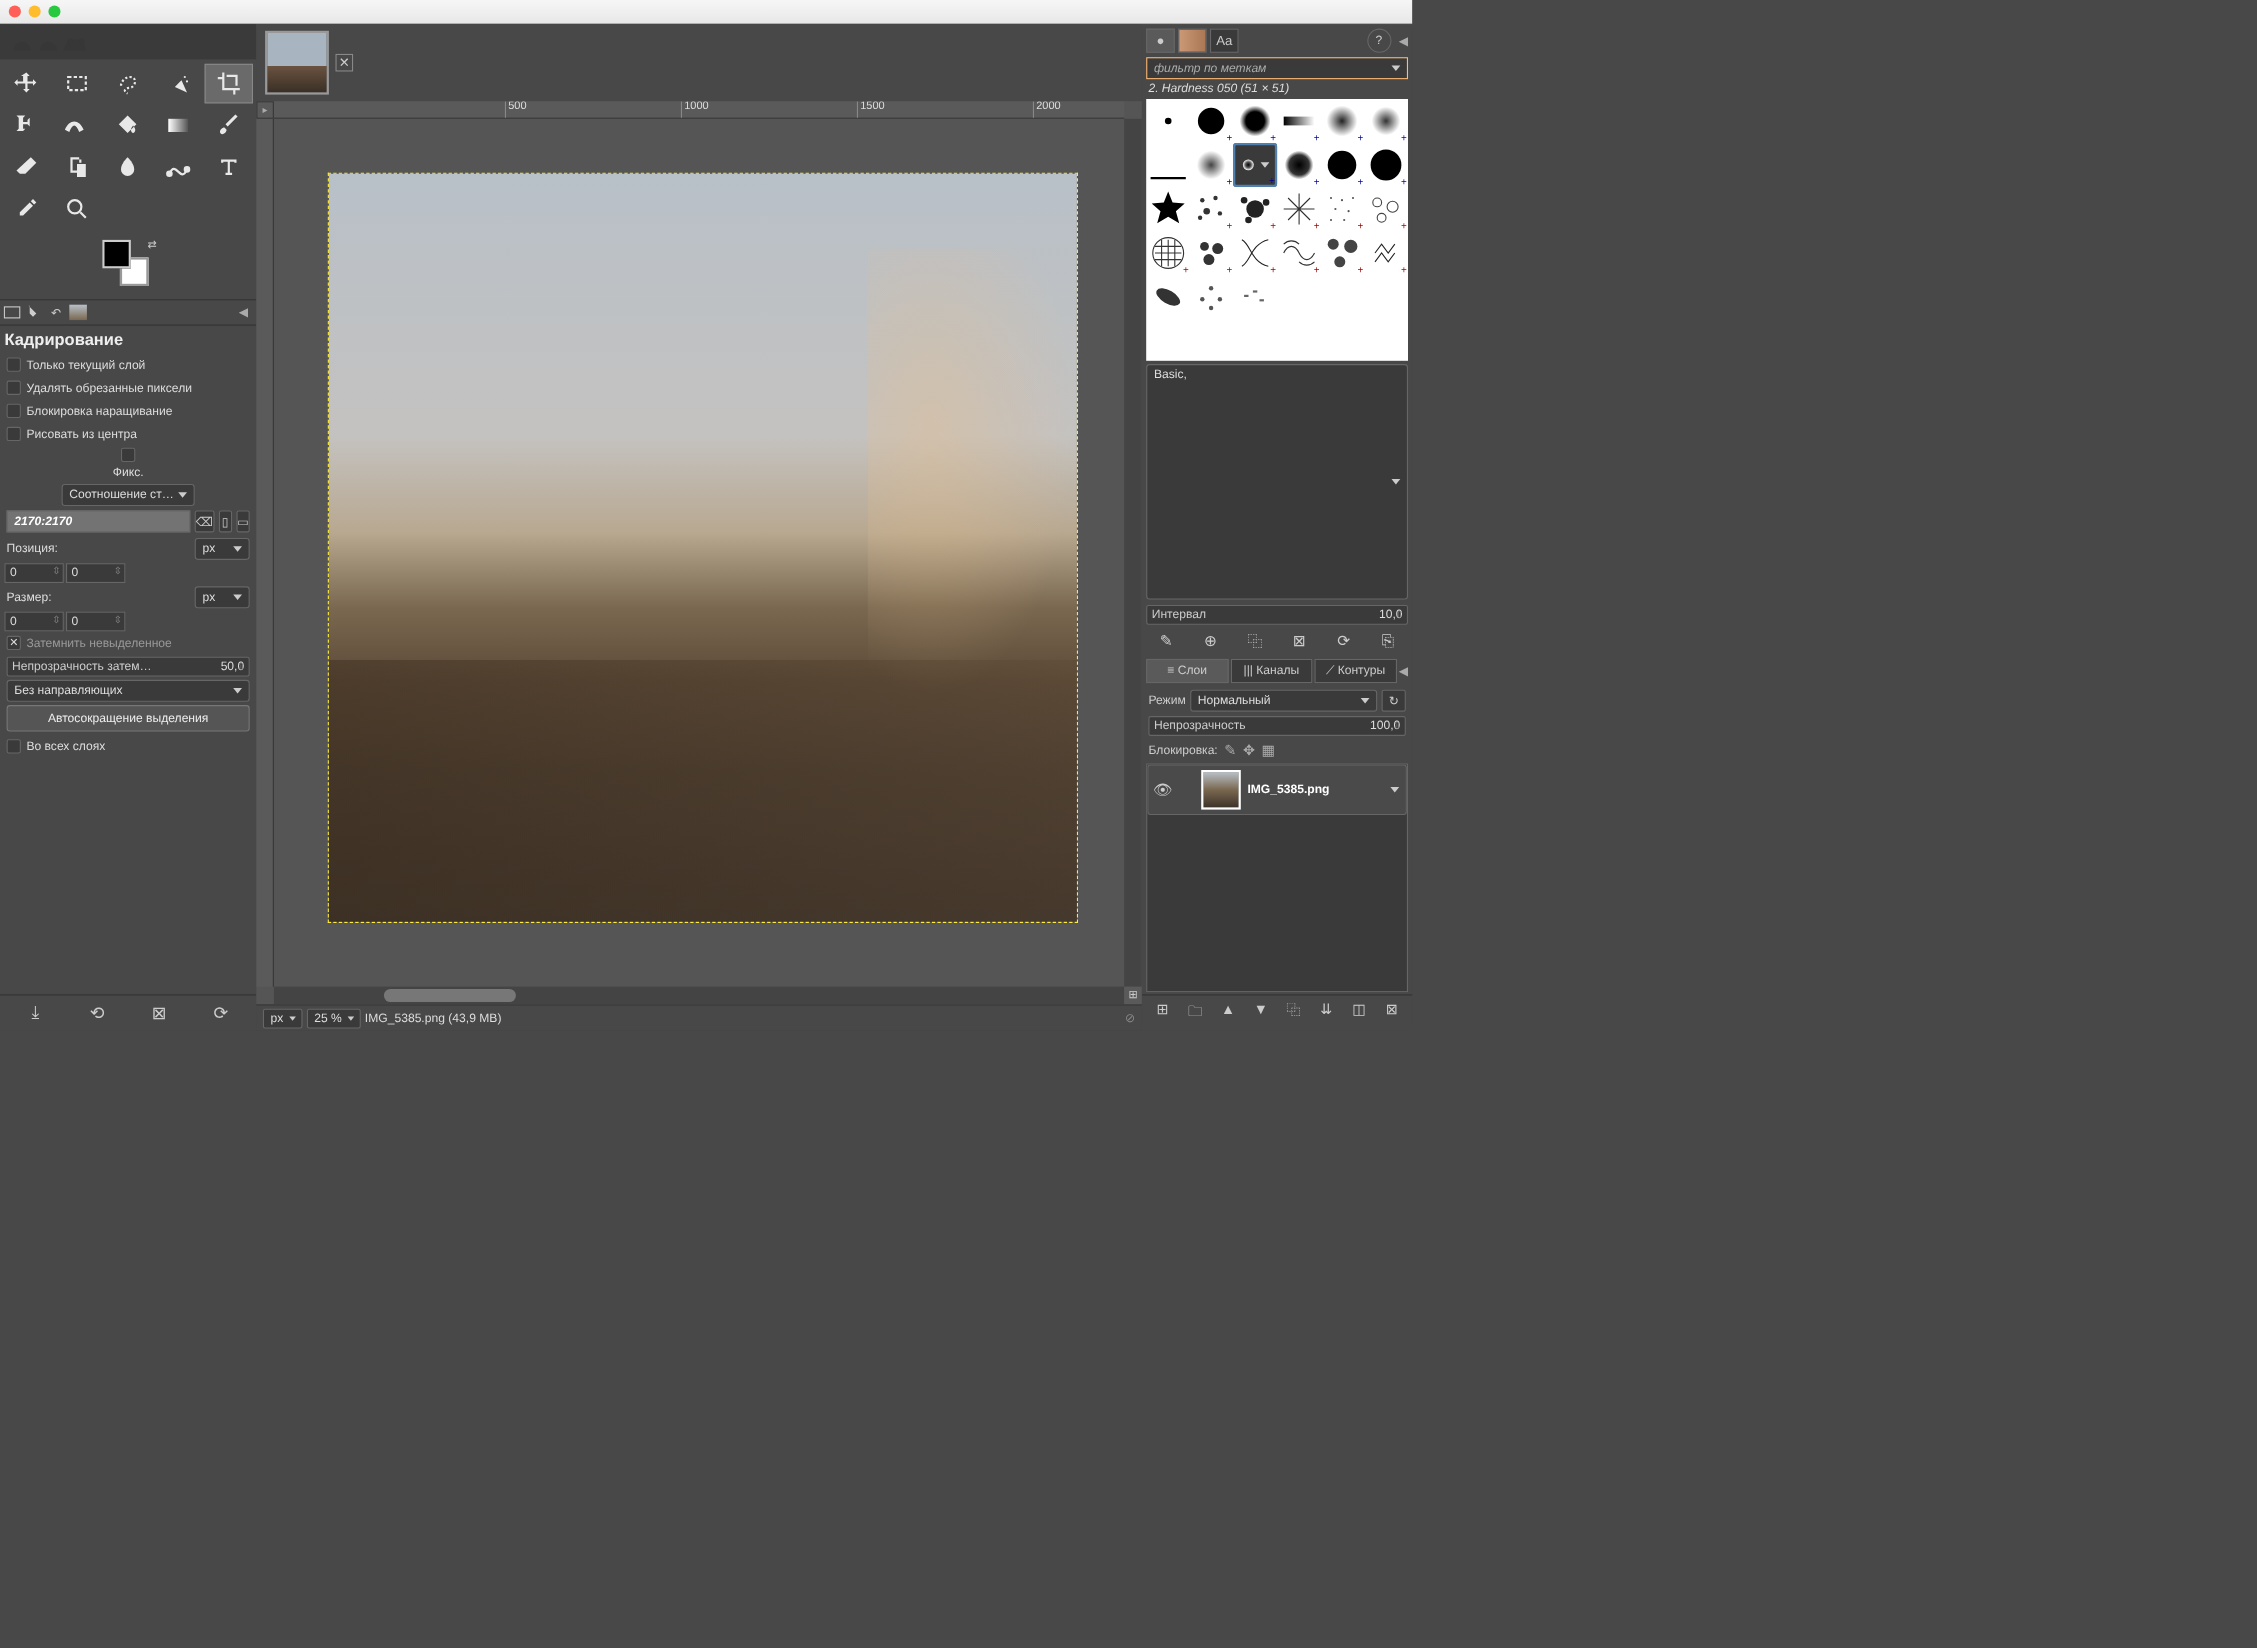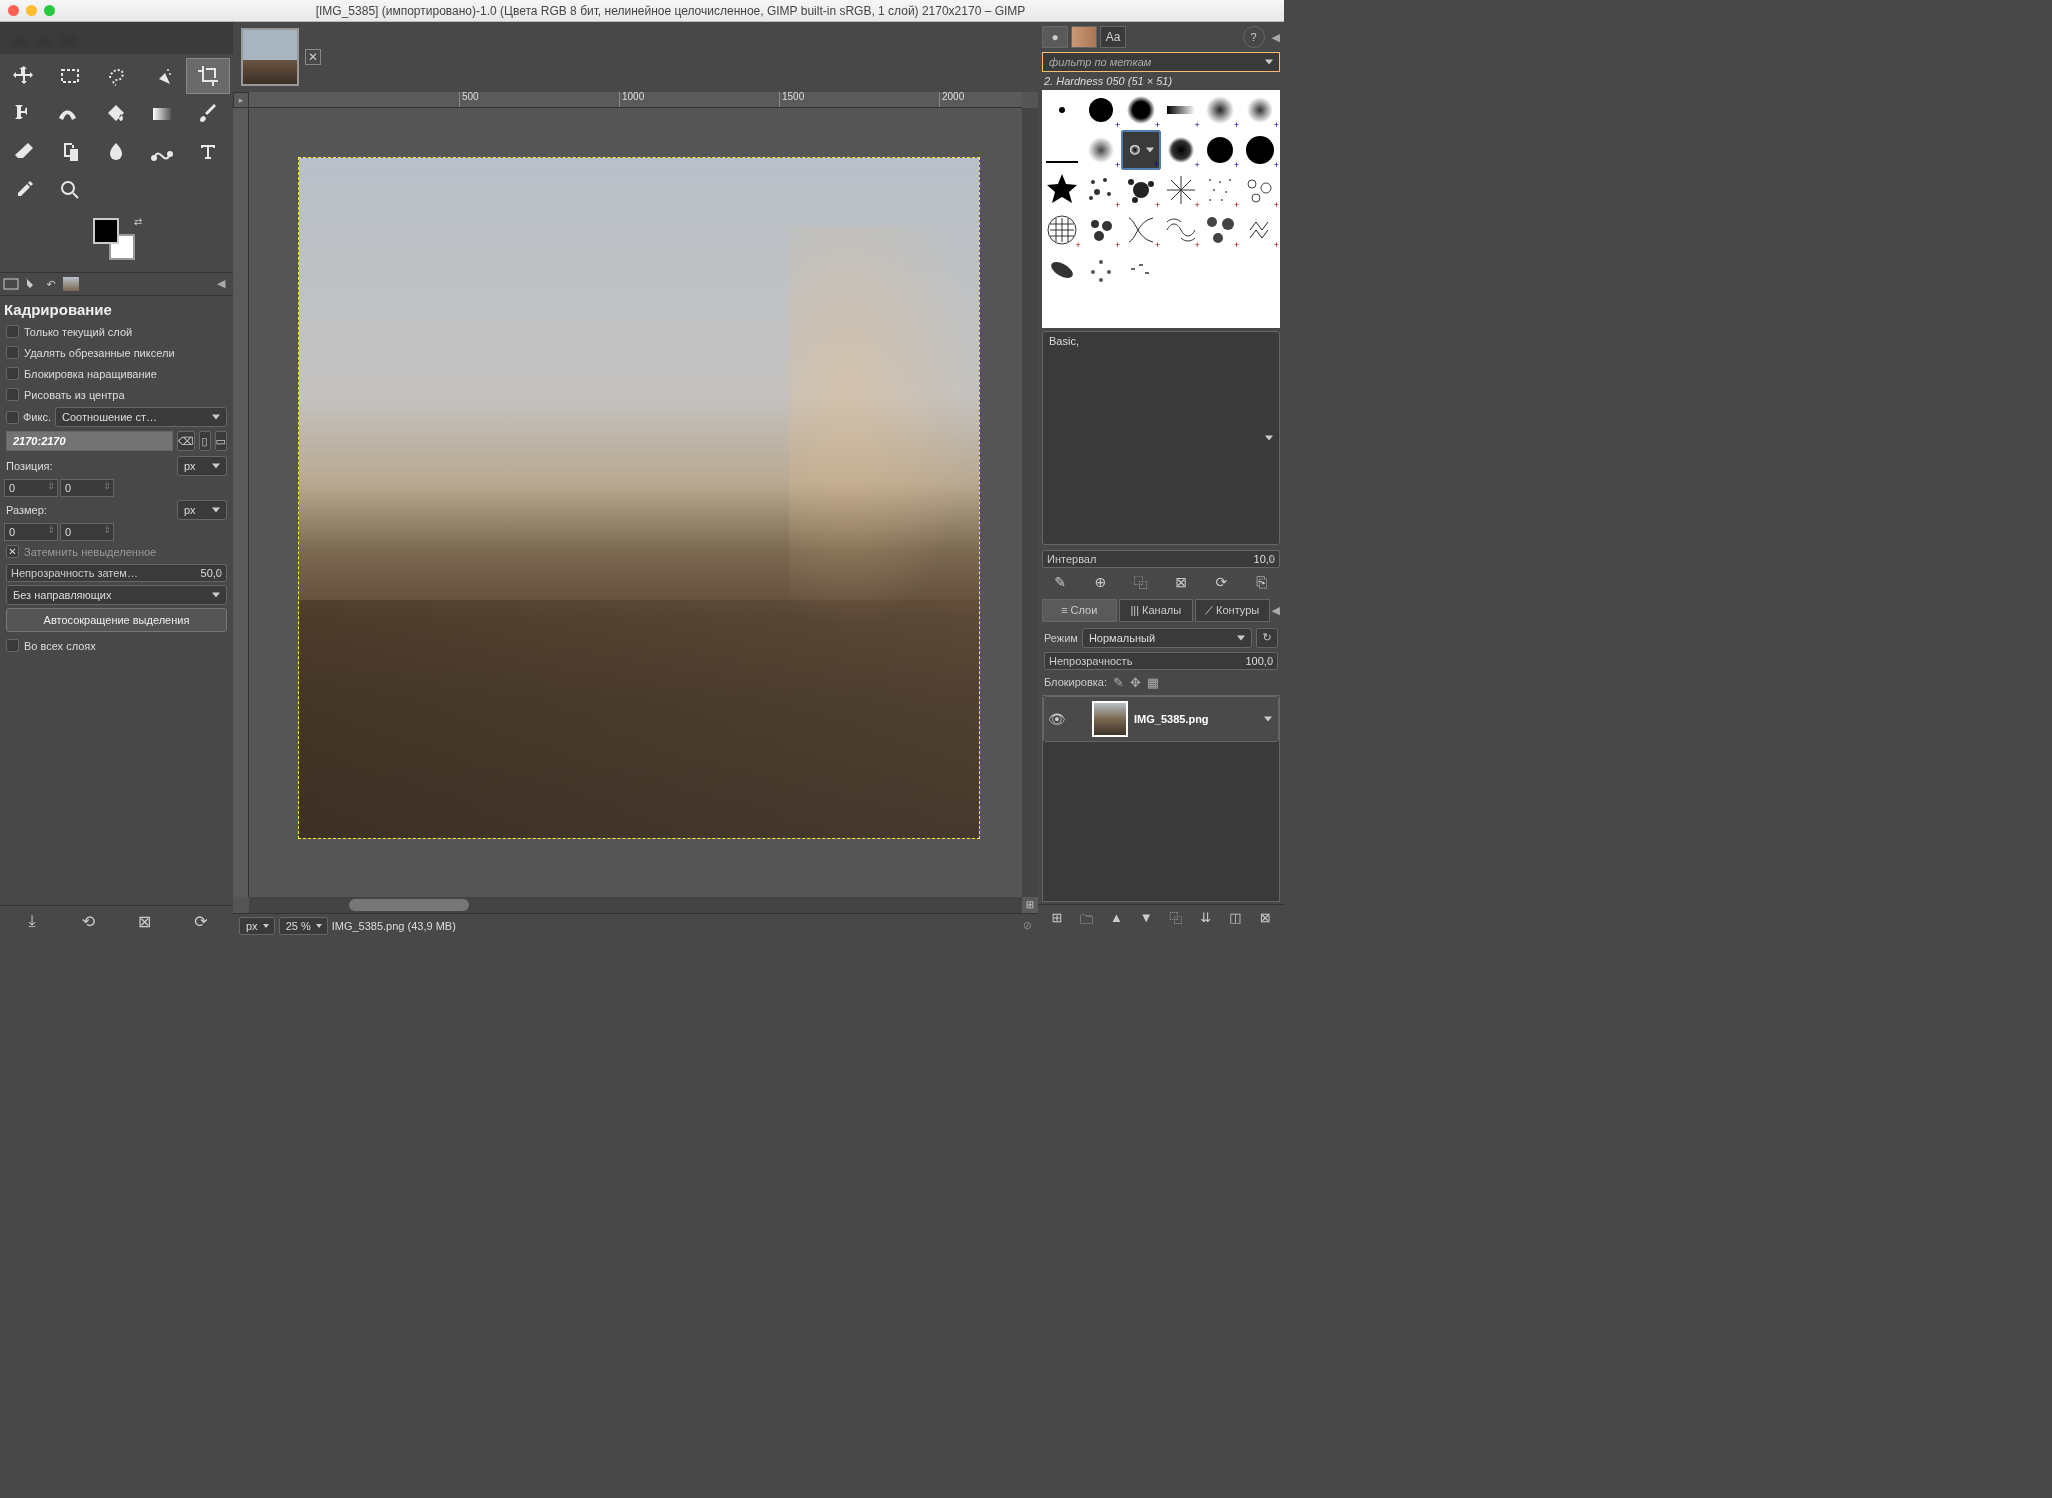--- a/index.html
+++ b/index.html
@@ -31,21 +31,21 @@
 .tabstrip .tab-icon { width: 18px; height: 18px; display: flex; align-items: center; justify-content: center; color: #ccc; cursor: pointer; }
 .tabstrip .spacer { flex: 1; }
 .tabstrip .arrow-icon { width: 14px; height: 14px; color: #aaa; cursor: pointer; }
 
 .opts { padding: 2px 4px; flex: 1; overflow: auto; }
 .opts-title { font-weight: bold; padding: 3px 0; font-size: 15px; color: #eee; }
 .chk-row { display: flex; align-items: center; gap: 5px; padding: 4px 2px; }
 .chk-row .box { width: 13px; height: 13px; background: #3a3a3a; border: 1px solid #666; border-radius: 2px; flex-shrink: 0; }
 .chk-row .box.on::after { content: "✕"; color: #ddd; font-size: 10px; display: block; text-align: center; line-height: 11px; }
 .chk-row span { font-size: 11px; color: #ddd; }
-.sel-row { display: flex; align-items: center; gap: 4px; padding: 2px; }
+.sel-row { display: flex; align-items: center; gap: 4px; padding: 2px; flex-direction: column; }
 .sel { flex: 1; background: #3a3a3a; border: 1px solid #666; border-radius: 3px; padding: 3px 18px 3px 6px; font-size: 11px; color: #ddd; position: relative; cursor: pointer; }
 .sel::after { content: ""; position: absolute; right: 6px; top: 50%; width: 0; height: 0; border-left: 4px solid transparent; border-right: 4px solid transparent; border-top: 5px solid #ccc; transform: translateY(-50%); }
 .input-row { display: flex; align-items: center; gap: 4px; padding: 2px; }
 .text-input { background: #737373; border: 1px solid #666; padding: 3px 6px; font-size: 11px; color: #fff; flex: 1; font-style: italic; }
 .icon-btn { width: 22px; height: 20px; background: #3a3a3a; border: 1px solid #666; border-radius: 2px; display: flex; align-items: center; justify-content: center; color: #ccc; cursor: pointer; font-size: 11px; }
 .label-row { display: flex; align-items: center; justify-content: space-between; padding: 3px 2px; }
 .spinners { display: flex; gap: 2px; }
 .spin { width: 54px; background: #3a3a3a; border: 1px solid #666; padding: 2px 14px 2px 4px; color: #ddd; font-size: 11px; position: relative; }
 .spin::after { content: "⇳"; position: absolute; right: 2px; top: 1px; color: #888; font-size: 9px; }
 .slider-row { display: flex; align-items: center; background: #3a3a3a; border: 1px solid #666; padding: 2px 4px; margin: 2px; border-radius: 2px; position: relative; }
@@ -118,21 +118,20 @@
 </style>
 </head>
 <body>
 
 <div class="titlebar">
   <div class="traffic">
     <div class="dot r"></div>
     <div class="dot y"></div>
     <div class="dot g"></div>
   </div>
-  <div class="title-text">[IMG_5385] (импортировано)-1.0 (Цвета RGB 8 бит, нелинейное целочисленное, GIMP built-in sRGB, 1 слой) 2170x2170 – GIMP</div>
 </div>
 
 <div class="main">
 
   <div class="left-panel">
     <div class="wilber">
       <svg width="90" height="28" viewBox="0 0 90 28">
           <path d="M6 22a8 8 0 0116 0M30 22a8 8 0 0116 0M52 22a10 10 0 0120 0" fill="#2f2f2f"></path>
           <circle cx="58" cy="14" r="3" fill="#2f2f2f"></circle>
           <circle cx="68" cy="14" r="3" fill="#2f2f2f"></circle>

